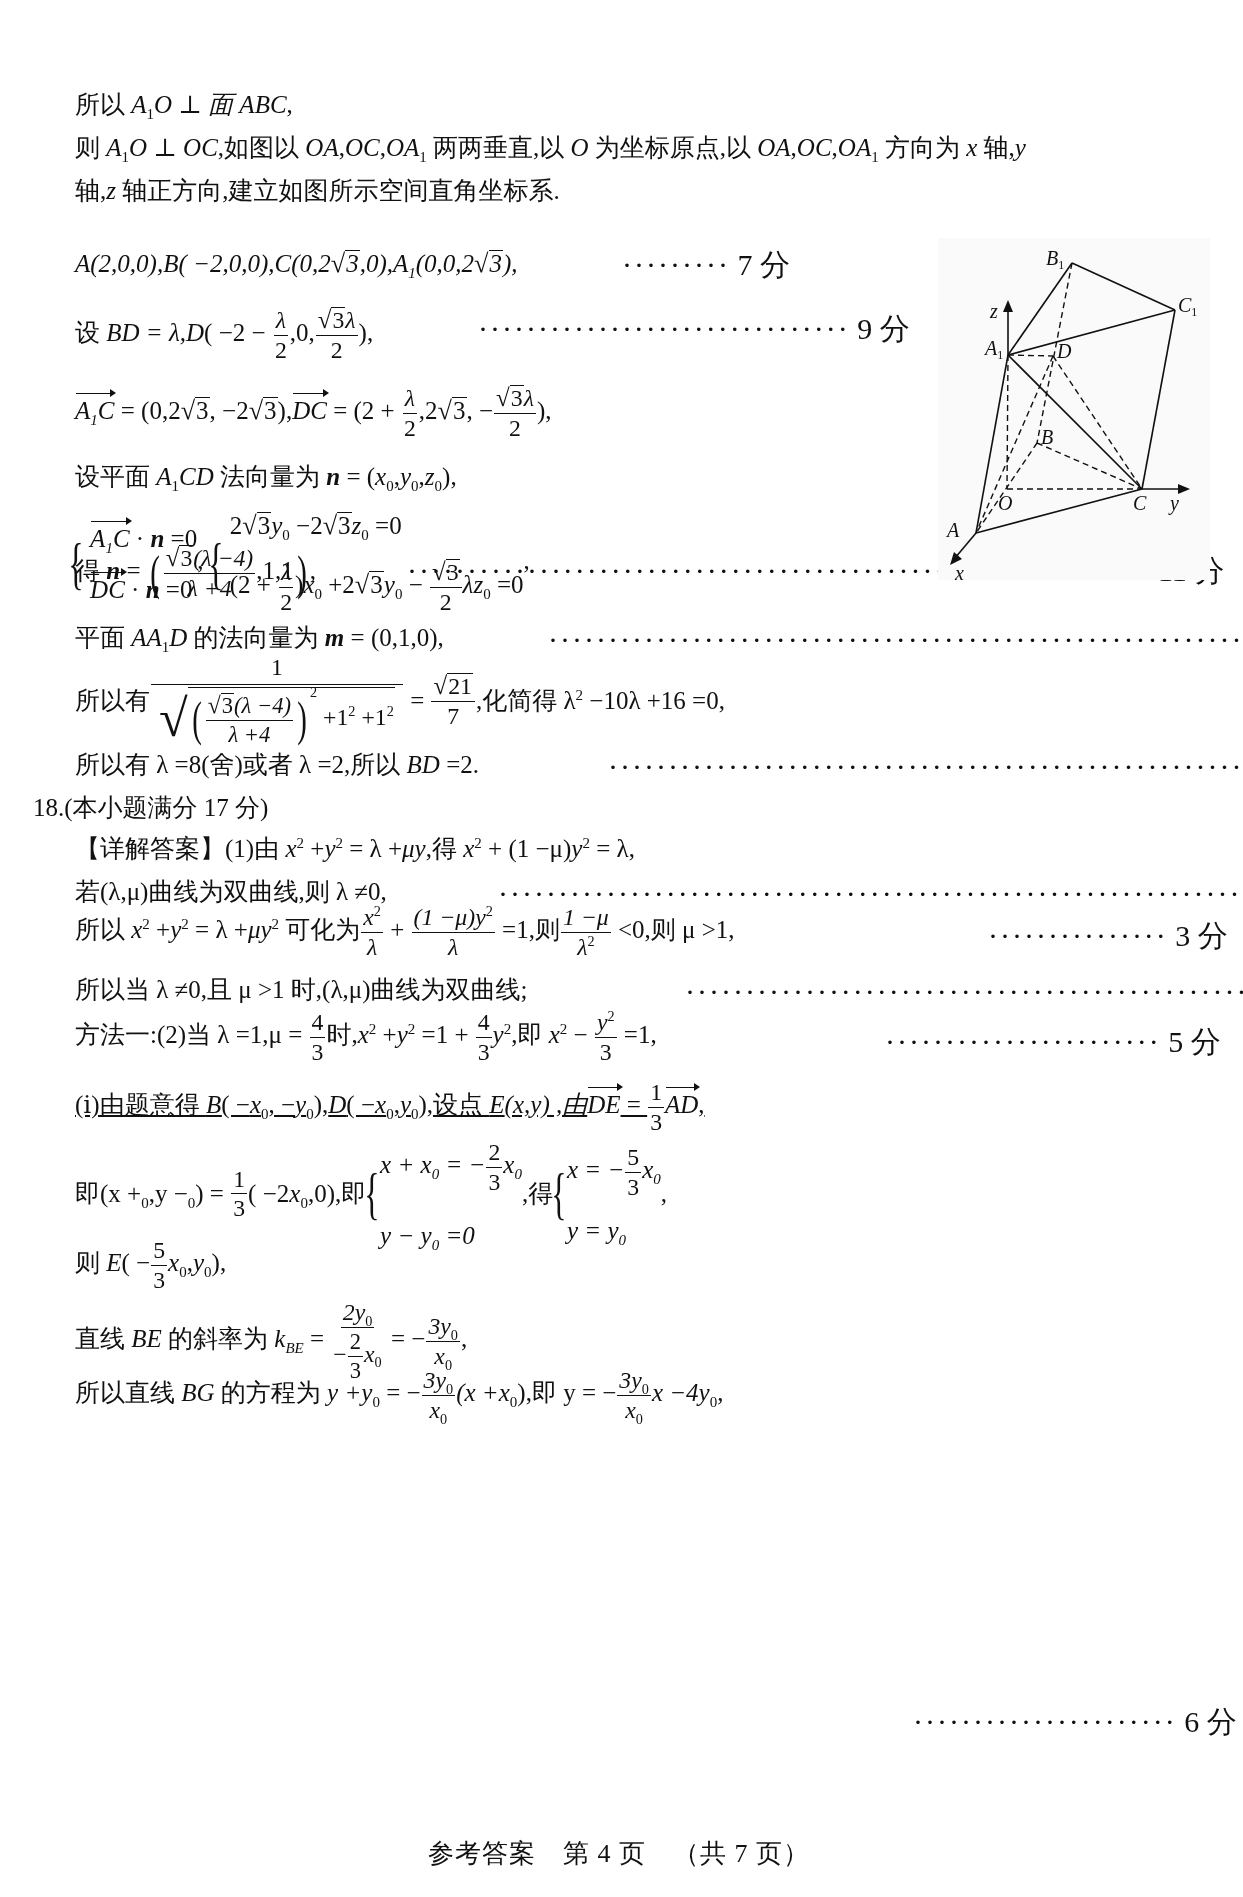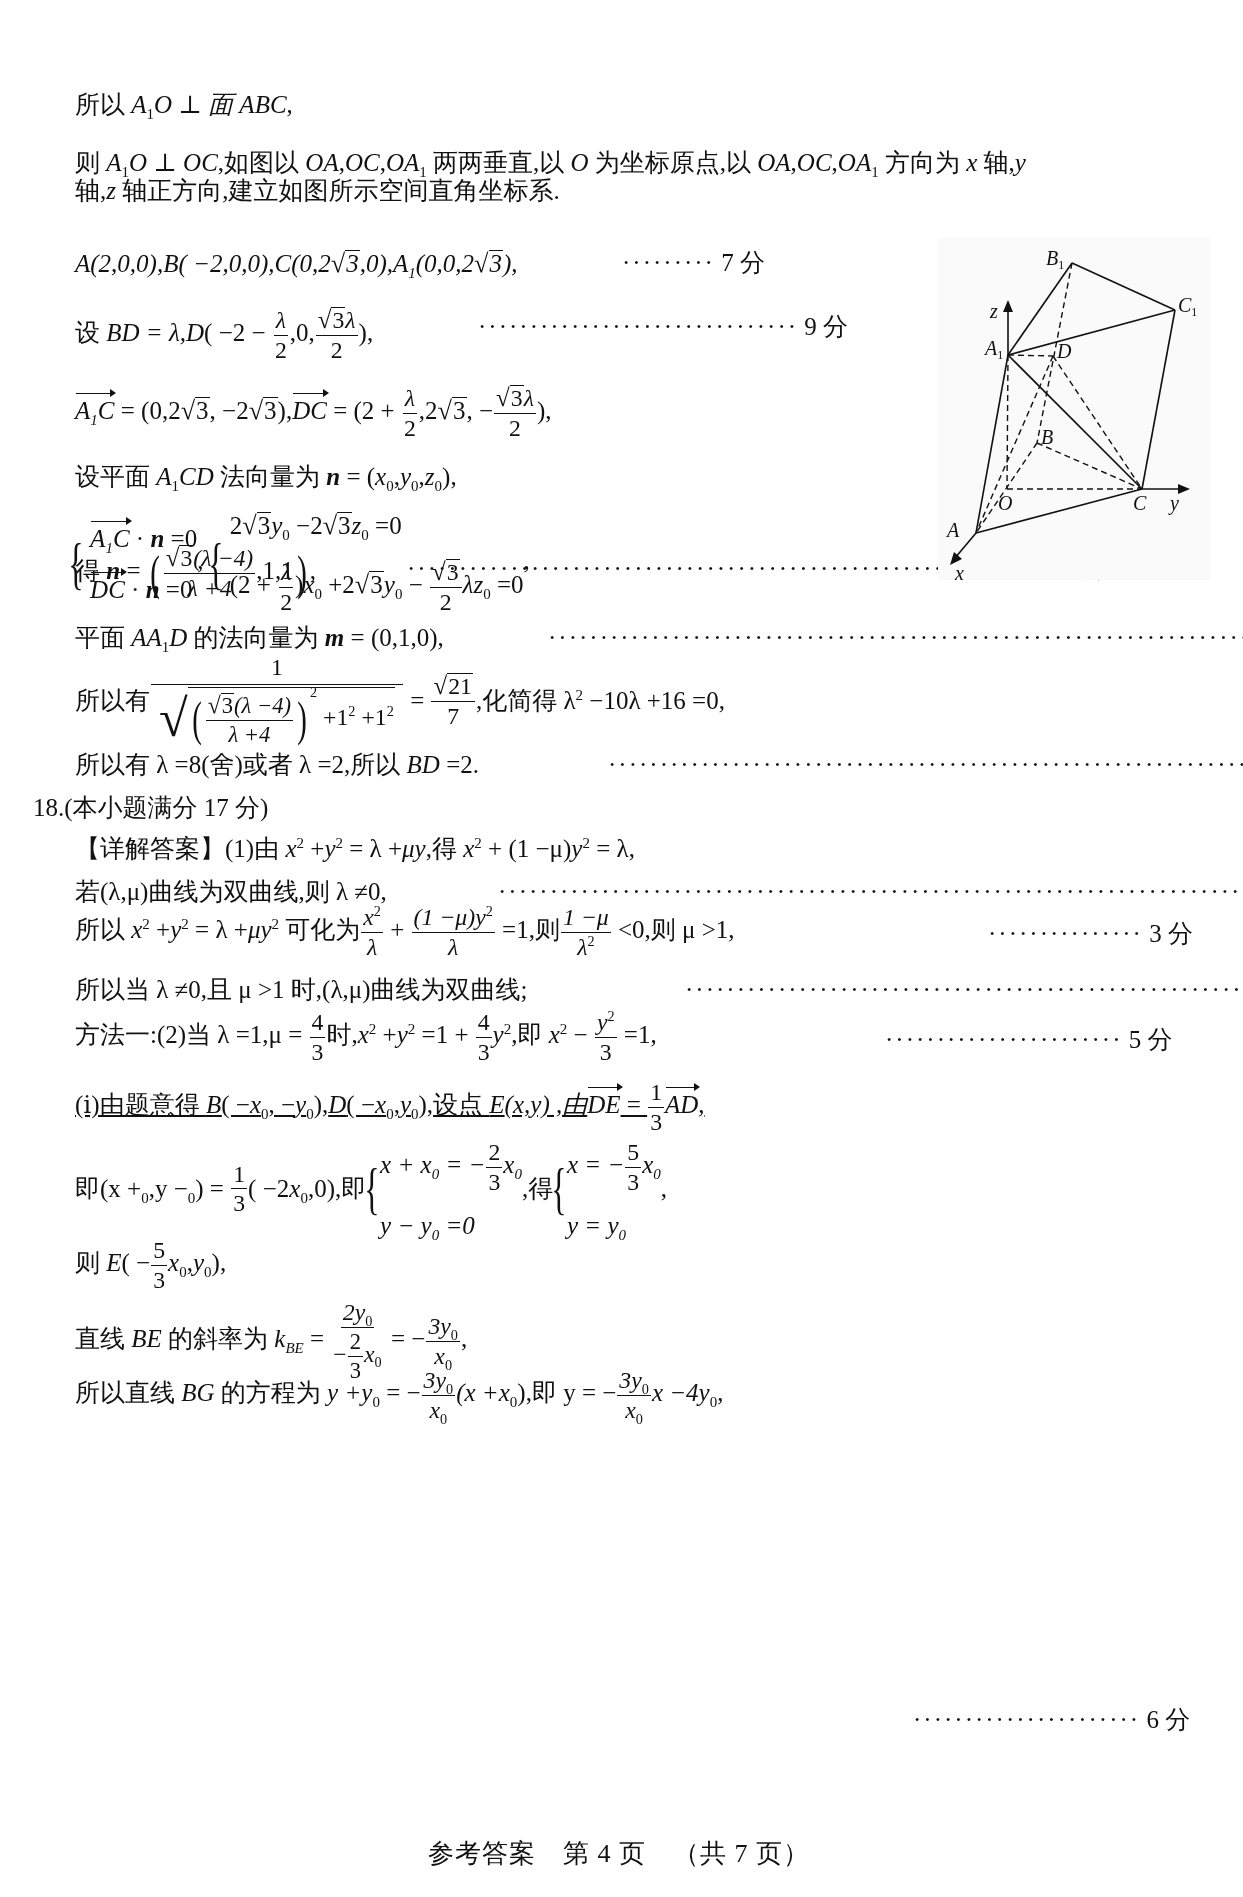--- a/index.html
+++ b/index.html
@@ -13,35 +13,35 @@
   .fr>.nu{padding:0 2px 2px 2px;border-bottom:1.3px solid #111;line-height:1.05;}
   .fr>.de{padding:2px 2px 0 2px;line-height:1.05;}
   .sq{display:inline-flex;align-items:flex-end;}
   .sq>.rad{font-size:1.05em;}
   .sq>.arg{border-top:1.3px solid #111;padding:0 1px;line-height:1.05;}
   .vec{position:relative;display:inline-block;font-style:italic;}
   .vec::before{content:"";position:absolute;left:1px;right:1px;top:-5px;border-top:1.3px solid #111;}
   .vec::after{content:"";position:absolute;right:-2px;top:-9px;border-left:6px solid #111;border-top:4px solid transparent;border-bottom:4px solid transparent;}
   .brace{display:inline-block;vertical-align:middle;font-size:58px;line-height:1;transform:scaleX(0.55);margin:0 -6px 0 -8px;}
   .sys{display:inline-flex;flex-direction:column;vertical-align:middle;gap:26px;}
-  .score{position:absolute;font-size:25px;white-space:nowrap;line-height:1;}
+  .score{position:absolute;font-size:30px;white-space:nowrap;line-height:1;}
   .dots{letter-spacing:2px;}
   .big-paren{font-size:48px;display:inline-block;vertical-align:middle;transform:scaleX(0.6);line-height:1;}
   .figure{position:absolute;left:938px;top:238px;width:272px;height:342px;}
   .footer{position:absolute;left:428px;top:1836px;font-size:26px;letter-spacing:1px;}
 </style>
 </head>
 <body>
 
 <div class="ln" style="top:92px;">
   <span>所以</span>
   <span class="i">A</span><sub>1</sub><span class="i">O ⊥ 面 </span><span class="i">ABC</span><span>,</span>
 </div>
 
-<div class="ln" style="top:135px;margin-top:15px;">
+<div class="ln" style="top:135px;">
   <span>则 </span><span class="i">A</span><sub>1</sub><span class="i">O ⊥ OC</span><span>,如图以 </span><span class="i">OA</span><span>,</span><span class="i">OC</span><span>,</span><span class="i">OA</span><sub>1</sub><span> 两两垂直,以 </span><span class="i">O</span><span> 为坐标原点,以 </span><span class="i">OA</span><span>,</span><span class="i">OC</span><span>,</span><span class="i">OA</span><sub>1</sub><span> 方向为 </span><span class="i">x</span><span> 轴,</span><span class="i">y</span>
 </div>
 
 <div class="ln" style="top:178px;">
   <span>轴,</span><span class="i">z</span><span> 轴正方向,建立如图所示空间直角坐标系.</span>
 </div>
 
 <div class="ln i" style="top:250px;">
   <span>A(2,0,0),B( −2,0,0),C(0,2</span><span class="sq">
       <span class="rad">√</span>
@@ -208,21 +208,21 @@
   <span>(ⅰ)由题意得 </span><span class="i">B</span><span>( −</span><span class="i">x</span><sub>0</sub><span>, −</span><span class="i">y</span><sub>0</sub><span>),</span><span class="i">D</span><span>( −</span><span class="i">x</span><sub>0</sub><span>,</span><span class="i">y</span><sub>0</sub><span>),设点 </span><span class="i">E</span><span class="i">(x,y) ,由</span><span class="vec">DE</span><span> = </span><span class="fr">
       <span class="nu">1</span>
       <span class="de">3</span>
     </span><span class="vec">AD</span><span>,</span>
 </div>
 
 <div class="ln" style="top:1140px;">
   <span style="vertical-align:middle;"><span>即(x +</span><sub>0</sub><span>,y −</span><sub>0</sub><span>) = </span></span><span class="fr">
       <span class="nu">1</span>
       <span class="de">3</span>
-    </span><span style="vertical-align:middle;"><span>( −2</span><span class="i">x</span><sub>0</sub><span>,0),即</span></span><span class="brace">{</span><span class="sys" style="gap:18px;">
+    </span><span style="vertical-align:middle;"><span>( −2</span><span class="i">x</span><sub>0</sub><span>,0),即</span></span><span class="brace">{</span><span class="sys" style="gap:28px;">
       <span class="i"><span>x + </span><span>x</span><sub>0</sub><span> = −</span><span class="fr" style="font-style:normal;">
           <span class="nu">2</span>
           <span class="de">3</span>
         </span><span>x</span><sub>0</sub></span>
       <span class="i"><span>y − </span><span>y</span><sub>0</sub><span> =0</span></span>
     </span><span style="vertical-align:middle;">,得</span><span class="brace">{</span><span class="sys" style="gap:18px;">
       <span class="i"><span>x = −</span><span class="fr" style="font-style:normal;">
           <span class="nu">5</span>
           <span class="de">3</span>
         </span><span>x</span><sub>0</sub></span>

